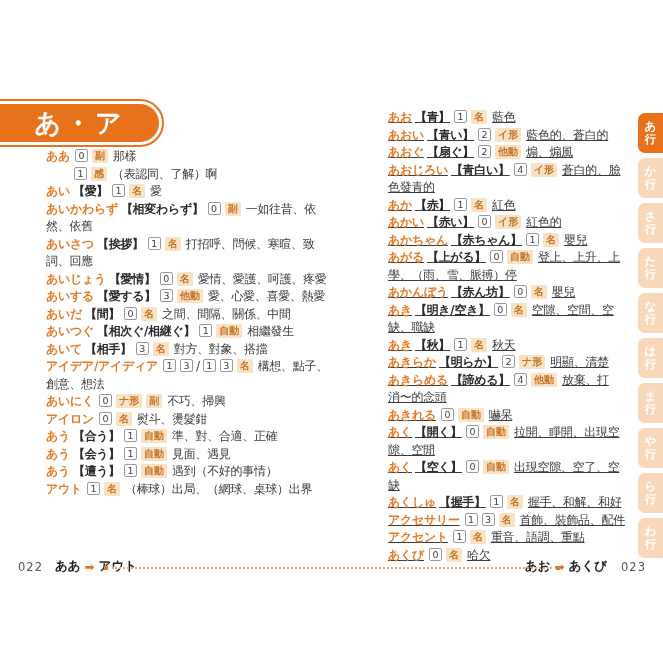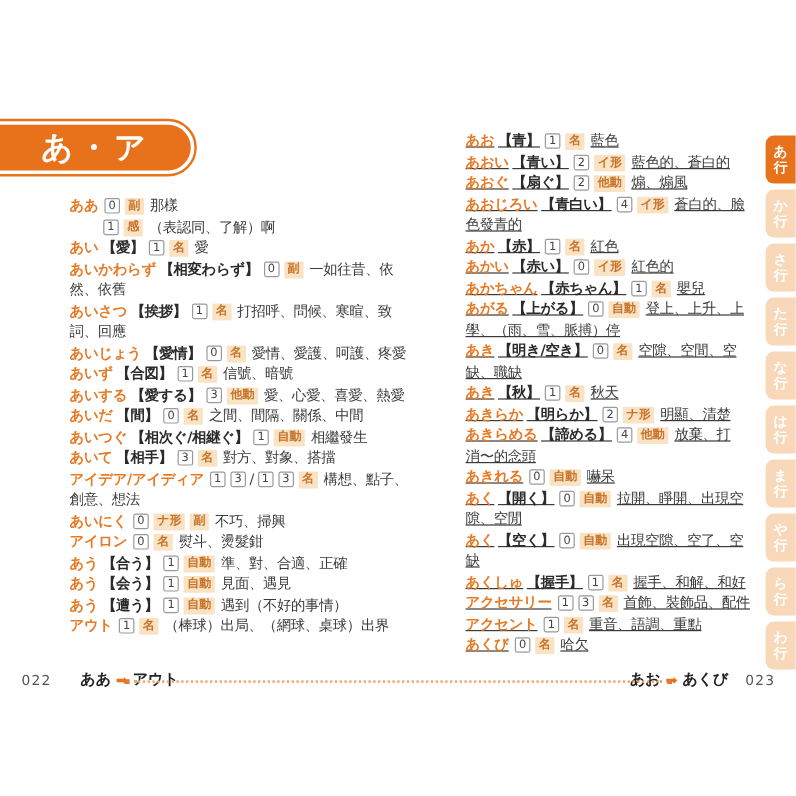--- a/index.html
+++ b/index.html
@@ -21,21 +21,21 @@
     display:flex;align-items:center;justify-content:center;
     color:#fff;font-size:26px;font-weight:800;letter-spacing:4px;
     padding-left:10px;
   }
 
   
   .entries{
     position:absolute;font-size:12px;line-height:17.5px;color:#3b3b3b;
     letter-spacing:-0.3px;
   }
-  .entries-left{left:46px;top:163px;width:286px;margin-left:12px;}
+  .entries-left{left:46px;top:148px;width:286px;}
   .entries-right{left:388px;top:109px;width:240px;text-decoration:underline;}
   .entry{margin:0;}
   .hw{color:#E67A26;font-weight:700;margin-right:3px;}
   .kanji{color:#2b2b2b;font-weight:700;margin-right:2px;}
   .acc{
     display:inline-block;box-sizing:border-box;width:13px;height:13px;
     line-height:11px;text-align:center;border:1px solid #9a9a9a;border-radius:2px;
     font-size:9.5px;color:#444;background:#fff;margin:0 2px;vertical-align:1px;
     letter-spacing:0;font-weight:400;
   }
@@ -59,21 +59,21 @@
     font-size:11.5px;font-weight:700;line-height:13px;cursor:pointer;
   }
   .tab.active{background:#E7721B;}
 
   
   .footer{
     position:absolute;top:558px;display:flex;align-items:center;
     font-size:12.5px;font-weight:700;color:#222;
   }
   .footer .pagenum{font-weight:400;color:#555;font-size:11.5px;letter-spacing:1px;}
-  .footer-left{left:18px;gap:24px;}
+  .footer-left{left:18px;gap:12px;}
   .footer-right{right:17px;gap:14px;}
   .range{display:flex;align-items:center;gap:4px;letter-spacing:0;}
   .arrow{color:#E7721B;font-size:12px;font-weight:400;}
 
   
   .leader{position:absolute;top:567px;left:112px;width:440px;border-top:2px dotted #E8A670;}
   .leader .dot{position:absolute;top:-3px;width:4px;height:4px;background:#E07A30;}
   .leader .dot-start{left:-8px;}
   .leader .dot-end{right:-8px;}
 </style>
@@ -87,21 +87,20 @@
       <span>あ・ア</span>
     </div>
   </div>
 
   <div class="entries entries-left" id="left-entries">
       <div class="entry"><span class="hw">ああ</span><span class="acc">0</span><span class="pos">副</span><span class="meaning">那樣</span><div class="sense-line"><span class="acc">1</span><span class="pos">感</span><span class="meaning">（表認同、了解）啊</span></div></div>
       <div class="entry"><span class="hw">あい</span><span class="kanji">【愛】</span><span class="acc">1</span><span class="pos">名</span><span class="meaning">愛</span></div>
       <div class="entry"><span class="hw">あいかわらず</span><span class="kanji">【相変わらず】</span><span class="acc">0</span><span class="pos">副</span><span class="meaning">一如往昔、依然、依舊</span></div>
       <div class="entry"><span class="hw">あいさつ</span><span class="kanji">【挨拶】</span><span class="acc">1</span><span class="pos">名</span><span class="meaning">打招呼、問候、寒暄、致詞、回應</span></div>
       <div class="entry"><span class="hw">あいじょう</span><span class="kanji">【愛情】</span><span class="acc">0</span><span class="pos">名</span><span class="meaning">愛情、愛護、呵護、疼愛</span></div>
-      <div class="entry"><span class="hw">あいず</span><span class="kanji">【合図】</span><span class="acc">1</span><span class="pos">名</span><span class="meaning">信號、暗號</span></div>
       <div class="entry"><span class="hw">あいする</span><span class="kanji">【愛する】</span><span class="acc">3</span><span class="pos">他動</span><span class="meaning">愛、心愛、喜愛、熱愛</span></div>
       <div class="entry"><span class="hw">あいだ</span><span class="kanji">【間】</span><span class="acc">0</span><span class="pos">名</span><span class="meaning">之間、間隔、關係、中間</span></div>
       <div class="entry"><span class="hw">あいつぐ</span><span class="kanji">【相次ぐ/相継ぐ】</span><span class="acc">1</span><span class="pos">自動</span><span class="meaning">相繼發生</span></div>
       <div class="entry"><span class="hw">あいて</span><span class="kanji">【相手】</span><span class="acc">3</span><span class="pos">名</span><span class="meaning">對方、對象、搭擋</span></div>
       <div class="entry"><span class="hw">アイデア/アイディア</span><span class="acc">1</span><span class="acc">3</span><span class="accsep">/</span><span class="acc">1</span><span class="acc">3</span><span class="pos">名</span><span class="meaning">構想、點子、創意、想法</span></div>
       <div class="entry"><span class="hw">あいにく</span><span class="acc">0</span><span class="pos">ナ形</span><span class="pos">副</span><span class="meaning">不巧、掃興</span></div>
       <div class="entry"><span class="hw">アイロン</span><span class="acc">0</span><span class="pos">名</span><span class="meaning">熨斗、燙髮鉗</span></div>
       <div class="entry"><span class="hw">あう</span><span class="kanji">【合う】</span><span class="acc">1</span><span class="pos">自動</span><span class="meaning">準、對、合適、正確</span></div>
       <div class="entry"><span class="hw">あう</span><span class="kanji">【会う】</span><span class="acc">1</span><span class="pos">自動</span><span class="meaning">見面、遇見</span></div>
       <div class="entry"><span class="hw">あう</span><span class="kanji">【遭う】</span><span class="acc">1</span><span class="pos">自動</span><span class="meaning">遇到（不好的事情）</span></div>
@@ -109,20 +108,21 @@
     </div>
   <div class="entries entries-right" id="right-entries">
       <div class="entry"><span class="hw">あお</span><span class="kanji">【青】</span><span class="acc">1</span><span class="pos">名</span><span class="meaning">藍色</span></div>
       <div class="entry"><span class="hw">あおい</span><span class="kanji">【青い】</span><span class="acc">2</span><span class="pos">イ形</span><span class="meaning">藍色的、蒼白的</span></div>
       <div class="entry"><span class="hw">あおぐ</span><span class="kanji">【扇ぐ】</span><span class="acc">2</span><span class="pos">他動</span><span class="meaning">煽、煽風</span></div>
       <div class="entry"><span class="hw">あおじろい</span><span class="kanji">【青白い】</span><span class="acc">4</span><span class="pos">イ形</span><span class="meaning">蒼白的、臉色發青的</span></div>
       <div class="entry"><span class="hw">あか</span><span class="kanji">【赤】</span><span class="acc">1</span><span class="pos">名</span><span class="meaning">紅色</span></div>
       <div class="entry"><span class="hw">あかい</span><span class="kanji">【赤い】</span><span class="acc">0</span><span class="pos">イ形</span><span class="meaning">紅色的</span></div>
       <div class="entry"><span class="hw">あかちゃん</span><span class="kanji">【赤ちゃん】</span><span class="acc">1</span><span class="pos">名</span><span class="meaning">嬰兒</span></div>
       <div class="entry"><span class="hw">あがる</span><span class="kanji">【上がる】</span><span class="acc">0</span><span class="pos">自動</span><span class="meaning">登上、上升、上學、（雨、雪、脈搏）停</span></div>
+      <div class="entry"><span class="hw">あかんぼう</span><span class="kanji">【赤ん坊】</span><span class="acc">0</span><span class="pos">名</span><span class="meaning">嬰兒</span></div>
       <div class="entry"><span class="hw">あき</span><span class="kanji">【明き/空き】</span><span class="acc">0</span><span class="pos">名</span><span class="meaning">空隙、空間、空缺、職缺</span></div>
       <div class="entry"><span class="hw">あき</span><span class="kanji">【秋】</span><span class="acc">1</span><span class="pos">名</span><span class="meaning">秋天</span></div>
       <div class="entry"><span class="hw">あきらか</span><span class="kanji">【明らか】</span><span class="acc">2</span><span class="pos">ナ形</span><span class="meaning">明顯、清楚</span></div>
       <div class="entry"><span class="hw">あきらめる</span><span class="kanji">【諦める】</span><span class="acc">4</span><span class="pos">他動</span><span class="meaning">放棄、打消〜的念頭</span></div>
       <div class="entry"><span class="hw">あきれる</span><span class="acc">0</span><span class="pos">自動</span><span class="meaning">嚇呆</span></div>
       <div class="entry"><span class="hw">あく</span><span class="kanji">【開く】</span><span class="acc">0</span><span class="pos">自動</span><span class="meaning">拉開、睜開、出現空隙、空閒</span></div>
       <div class="entry"><span class="hw">あく</span><span class="kanji">【空く】</span><span class="acc">0</span><span class="pos">自動</span><span class="meaning">出現空隙、空了、空缺</span></div>
       <div class="entry"><span class="hw">あくしゅ</span><span class="kanji">【握手】</span><span class="acc">1</span><span class="pos">名</span><span class="meaning">握手、和解、和好</span></div>
       <div class="entry"><span class="hw">アクセサリー</span><span class="acc">1</span><span class="acc">3</span><span class="pos">名</span><span class="meaning">首飾、裝飾品、配件</span></div>
       <div class="entry"><span class="hw">アクセント</span><span class="acc">1</span><span class="pos">名</span><span class="meaning">重音、語調、重點</span></div>

